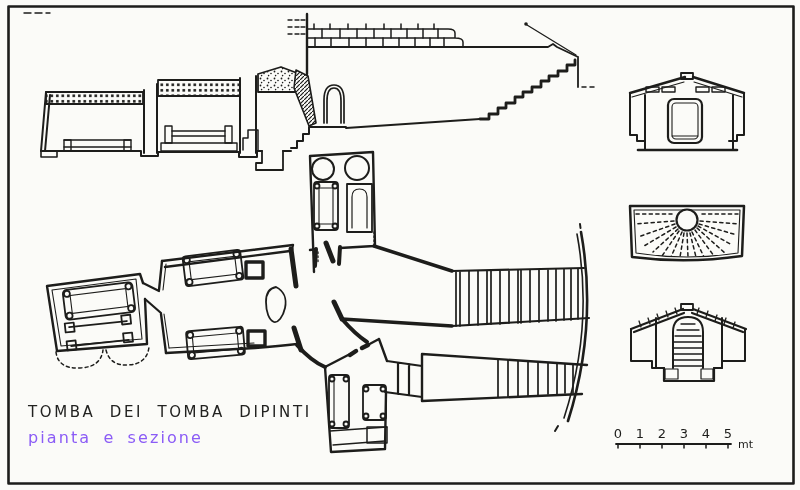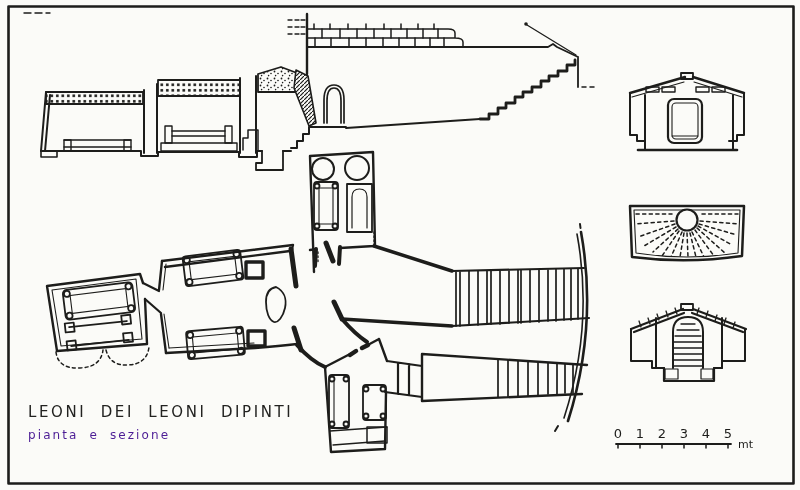--- a/index.html
+++ b/index.html
@@ -1,21 +1,21 @@
 <!DOCTYPE html>
 <html><head>
 <meta charset="utf-8">
 <style>
   html,body{margin:0;padding:0;background:#ffffff;}
   #stage{position:relative;width:800px;height:490px;background:#fbfbf8;overflow:hidden;
          font-family:"DejaVu Sans",sans-serif;color:#1d1d1b;}
   #stage svg{position:absolute;left:0;top:0;}
   .titleblock{position:absolute;left:28px;top:403px;}
   .titleblock .t1{font-size:15px;letter-spacing:2.6px;word-spacing:7px;color:#222220;}
-  .titleblock .t2{font-size:12px;letter-spacing:2.1px;word-spacing:5px;color:#4c1d95;margin-top:7px;}
+  .titleblock .t2{font-size:16px;letter-spacing:2.1px;word-spacing:5px;color:#8b5cf6;margin-top:7px;}
   text{fill:#1d1d1b;stroke:none;font-family:"DejaVu Sans",sans-serif;}
   .num{font-size:13px;}
   .unit{font-size:11px;}
 </style>
 </head>
 <body>
 
 <div id="stage">
 <svg width="800" height="490" viewBox="0 0 800 490">
   <defs>
@@ -321,16 +321,16 @@
     <text class="num" x="640" y="438" text-anchor="middle">1</text>
     <text class="num" x="662" y="438" text-anchor="middle">2</text>
     <text class="num" x="684" y="438" text-anchor="middle">3</text>
     <text class="num" x="706" y="438" text-anchor="middle">4</text>
     <text class="num" x="728" y="438" text-anchor="middle">5</text>
     <text class="unit" x="738" y="448">mt</text>
   </g>
 </svg>
 
 <div class="titleblock">
-  <div class="t1">LEONI DEI LEONI DIPINTI</div>
+  <div class="t1">TOMBA DEI TOMBA DIPINTI</div>
   <div class="t2">pianta e sezione</div>
 </div>
 </div>
 
 </body></html>

